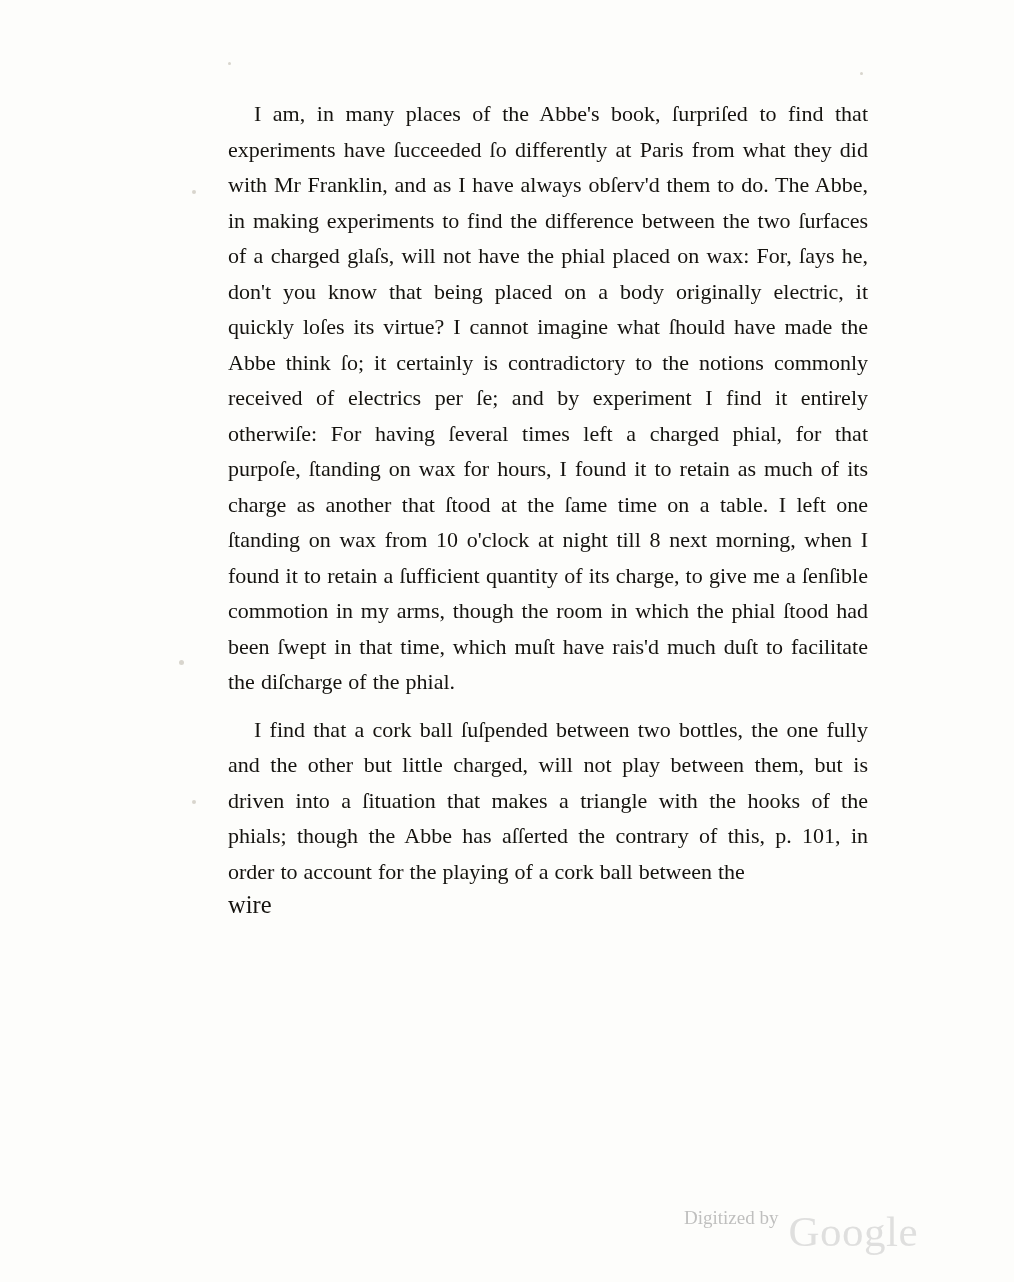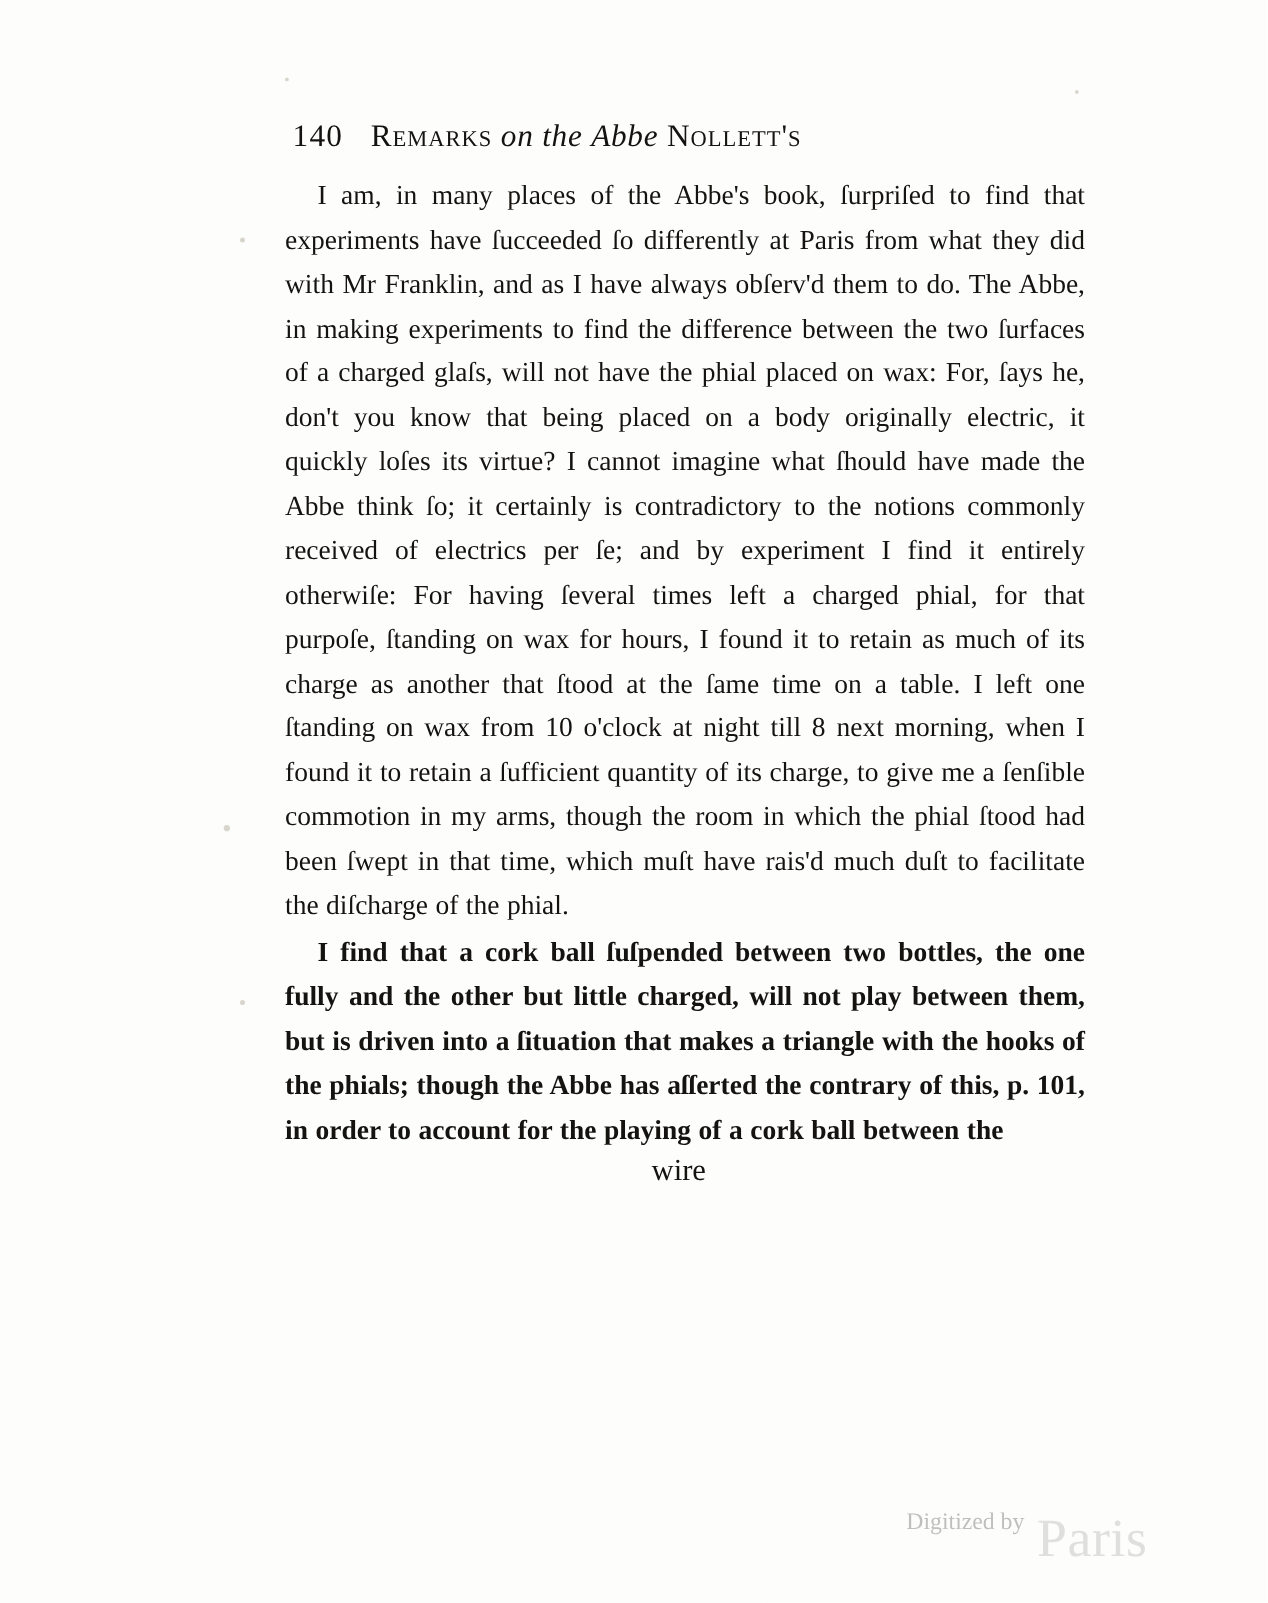--- a/index.html
+++ b/index.html
@@ -60,28 +60,27 @@
   }
   .para {
     font-size: 22px;
     line-height: 35.5px;
     text-align: justify;
     text-justify: inter-word;
     margin: 0 0 0 0;
     word-spacing: .5px;
   }
   .para + .para {
-    margin-top: 2px;
-    font-weight: bold;
+    margin-top: 12px;
   }
   .indent {
     text-indent: 26px;
   }
   .catchword {
-    text-align: center;
+    text-align: left;
     font-size: 24.5px;
     margin-top: 2px;
     padding-right: 10px;
   }
   .watermark {
     position: absolute;
     right: 96px;
     bottom: 26px;
     display: flex;
     align-items: flex-start;
@@ -106,34 +105,25 @@
 <div class="page">
 
   <div class="speckle" style="left:192px; top:190px; width:4px; height:4px;"></div>
   <div class="speckle" style="left:179px; top:660px; width:5px; height:5px;"></div>
   <div class="speckle" style="left:192px; top:800px; width:4px; height:4px;"></div>
   <div class="speckle" style="left:860px; top:72px; width:3px; height:3px;"></div>
   <div class="speckle" style="left:228px; top:62px; width:3px; height:3px;"></div>
 
   <div class="content">
 
-    <div class="header-line">
-      <span class="folio">140</span>
-      <span class="running-head">
-        <span class="smallcaps">Remarks</span>
-        <span class="ital">on the</span>
-        <span class="ital">Abbe</span>
-        <span class="smallcaps">Nollett's</span>
-      </span>
-    </div>
 
     <p class="para indent">I am, in many places of the Abbe's book, ſurpriſed to find that experiments have ſucceeded ſo differently at Paris from what they did with Mr Franklin, and as I have always obſerv'd them to do.  The Abbe, in making experiments to find the difference between the two ſurfaces of a charged glaſs, will not have the phial placed on wax: For, ſays he, don't you know that being placed on a body originally electric, it quickly loſes its virtue?  I cannot imagine what ſhould have made the Abbe think ſo; it certainly is contradictory to the notions commonly received of electrics per ſe; and by experiment I find it entirely otherwiſe: For having ſeveral times left a charged phial, for that purpoſe, ſtanding on wax for hours, I found it to retain as much of its charge as another that ſtood at the ſame time on a table.  I left one ſtanding on wax from 10 o'clock at night till 8 next morning, when I found it to retain a ſufficient quantity of its charge, to give me a ſenſible commotion in my arms, though the room in which the phial ſtood had been ſwept in that time, which muſt have rais'd much duſt to facilitate the diſcharge of the phial.</p>
     <p class="para indent">I find that a cork ball ſuſpended between two bottles, the one fully and the other but little charged, will not play between them, but is driven into a ſituation that makes a triangle with the hooks of the phials; though the Abbe has aſſerted the contrary of this, p. 101, in order to account for the playing of a cork ball between the</p>
 
     <div class="catchword">wire</div>
   </div>
 
   <div class="watermark">
     <span class="wm-text">Digitized by</span>
-    <span class="wm-logo">Paris</span>
+    <span class="wm-logo">Google</span>
   </div>
 
 </div>
 
 </body></html>

